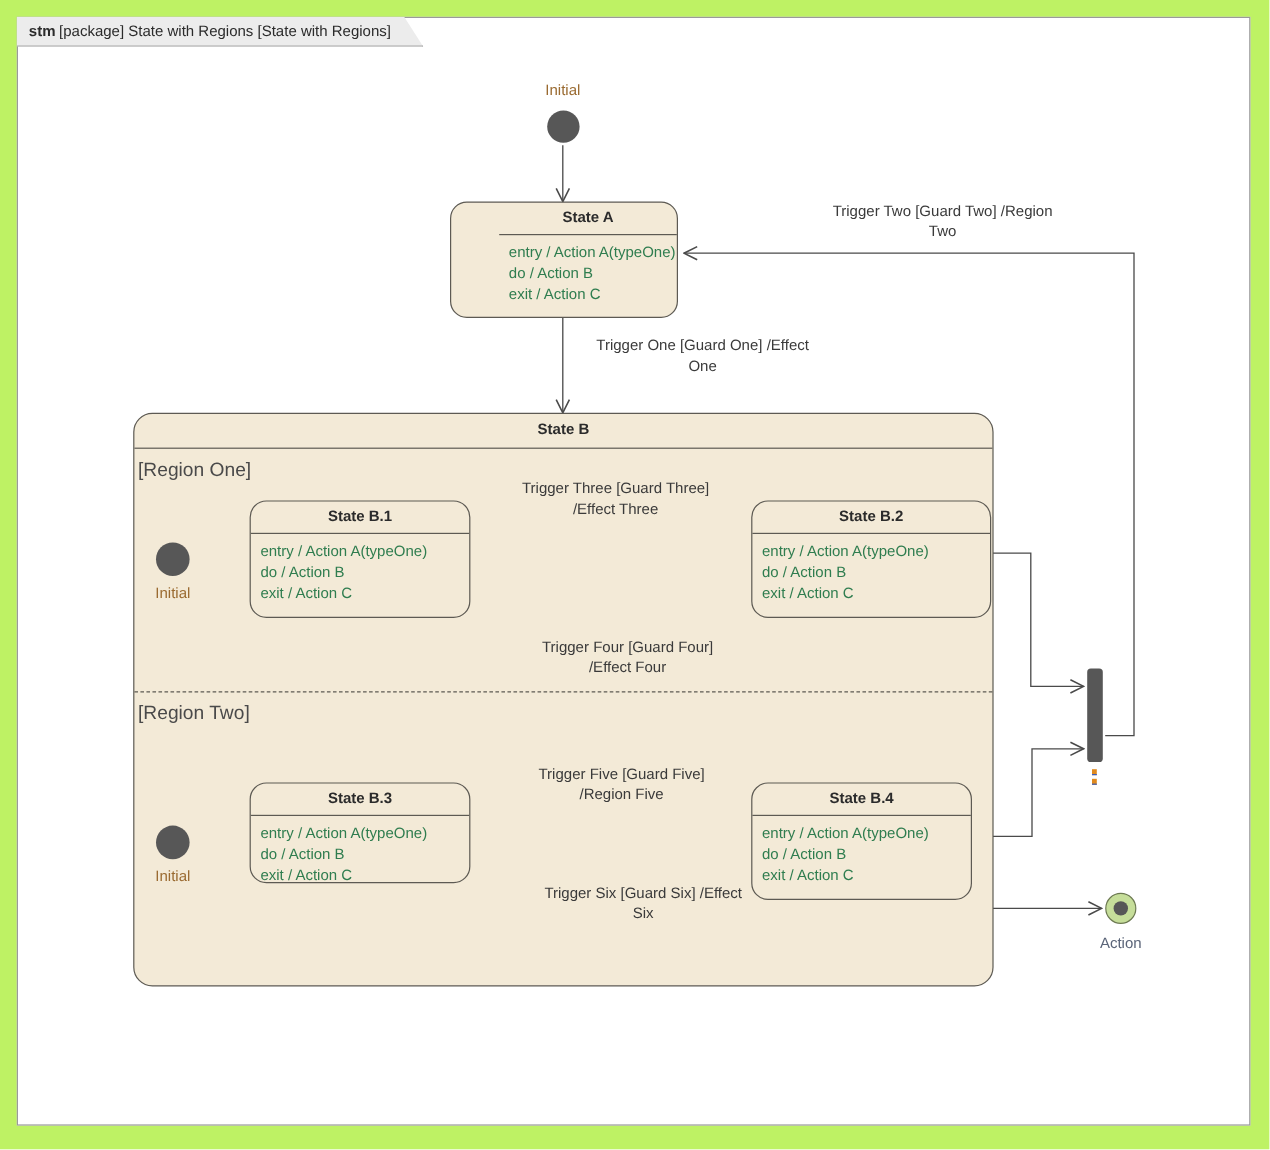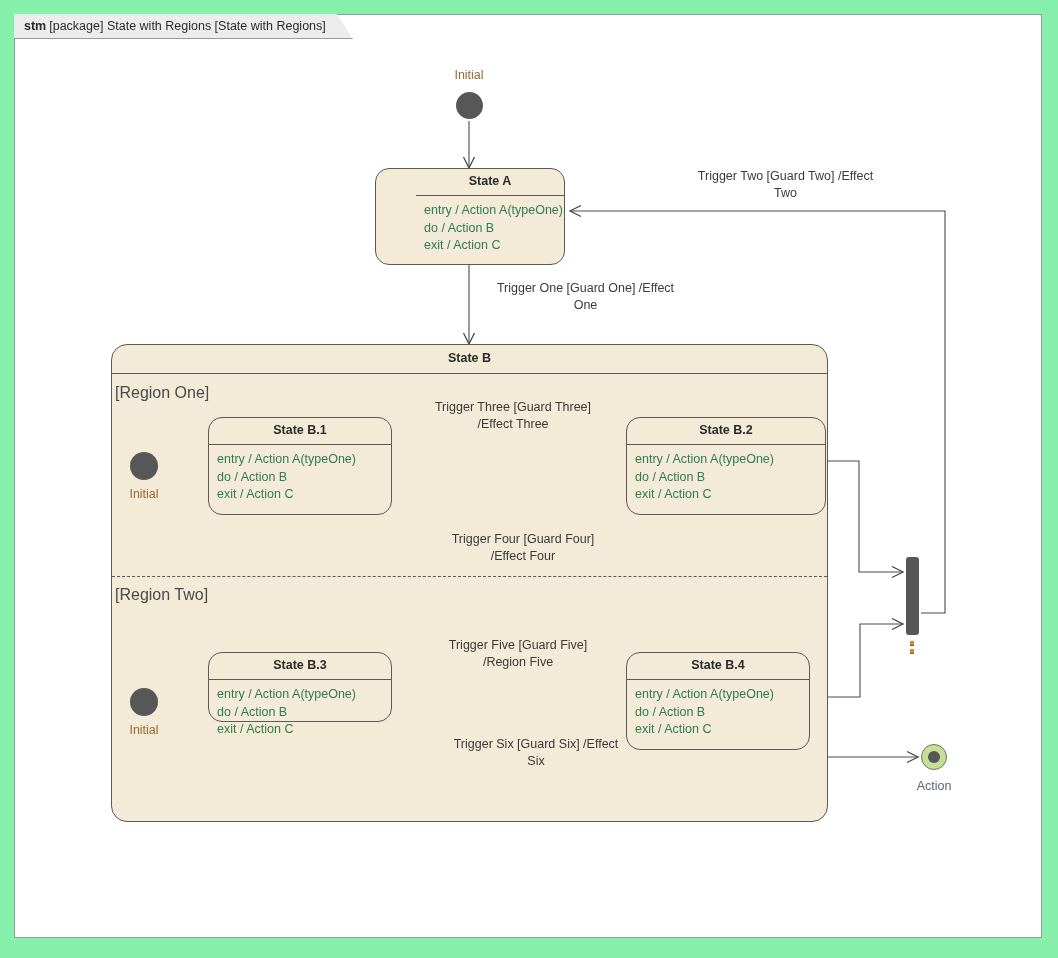--- a/index.html
+++ b/index.html
@@ -5,21 +5,21 @@
   html, body {
     margin: 0;
     padding: 0;
     background: #ffffff;
     font-family: "Liberation Sans", sans-serif;
   }
   #canvas {
     position: relative;
     width: 1058px;
     height: 958px;
-    background: #86efac;
+    background: #bef264;
     overflow: hidden;
   }
   
   .frame {
     position: absolute;
     left: 14px;
     top: 14px;
     width: 1028px;
     height: 924px;
     border: 1px solid #9a9a9a;
@@ -243,21 +243,21 @@
     <div class="state-body">
       <div>entry / Action A(typeOne)</div>
       <div>do / Action B</div>
       <div>exit / Action C</div>
     </div>
   </div>
 
   <div class="initial-node" style="left:130px;top:688px;width:28px;height:28px;"></div>
   <div class="node-label" style="left:98px;top:723px;width:92px;">Initial</div>
 
-  <div class="state" style="left:208px;top:652px;width:184px;height:70px;">
+  <div class="state" style="left:208px;top:652px;width:184px;height:84px;">
     <div class="state-title">State B.3</div>
     <div class="state-body">
       <div>entry / Action A(typeOne)</div>
       <div>do / Action B</div>
       <div>exit / Action C</div>
     </div>
   </div>
 
   <div class="state" style="left:626px;top:652px;width:184px;height:98px;">
     <div class="state-title">State B.4</div>
@@ -272,21 +272,21 @@
   <div class="join-handles" style="left:910px;top:641px;">
     <i></i>
       <i></i>
   </div>
 
   <div class="final-node" style="left:921px;top:744px;"></div>
   <div class="node-label final-label" style="left:888px;top:779px;width:92px;">Action</div>
 
   <div class="tlabel" style="left:483px;top:280px;width:205px;">Trigger One [Guard One] /Effect
 One</div>
-  <div class="tlabel" style="left:683px;top:168px;width:205px;">Trigger Two [Guard Two] /Effect
+  <div class="tlabel" style="left:683px;top:168px;width:205px;">Trigger Two [Guard Two] /Region
 Two</div>
   <div class="tlabel" style="left:418px;top:399px;width:190px;">Trigger Three [Guard Three]
 /Effect Three</div>
   <div class="tlabel" style="left:428px;top:501px;width:190px;margin-top:30px;">Trigger Four [Guard Four]
 /Effect Four</div>
   <div class="tlabel" style="left:423px;top:637px;width:190px;">Trigger Five [Guard Five]
 /Region Five</div>
   <div class="tlabel" style="left:438px;top:736px;width:196px;">Trigger Six [Guard Six] /Effect
 Six</div>
 

